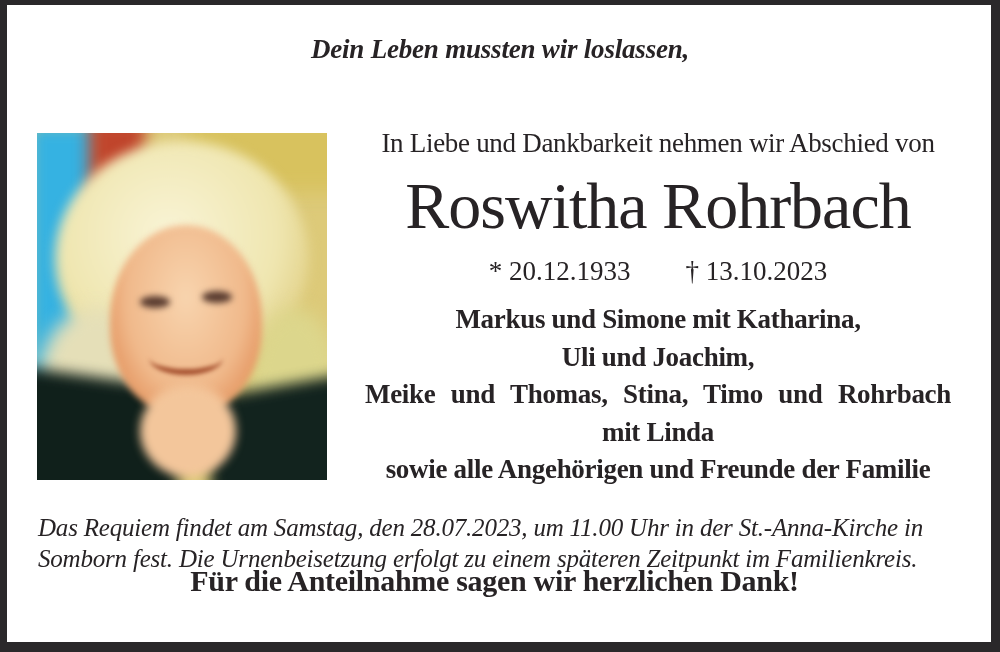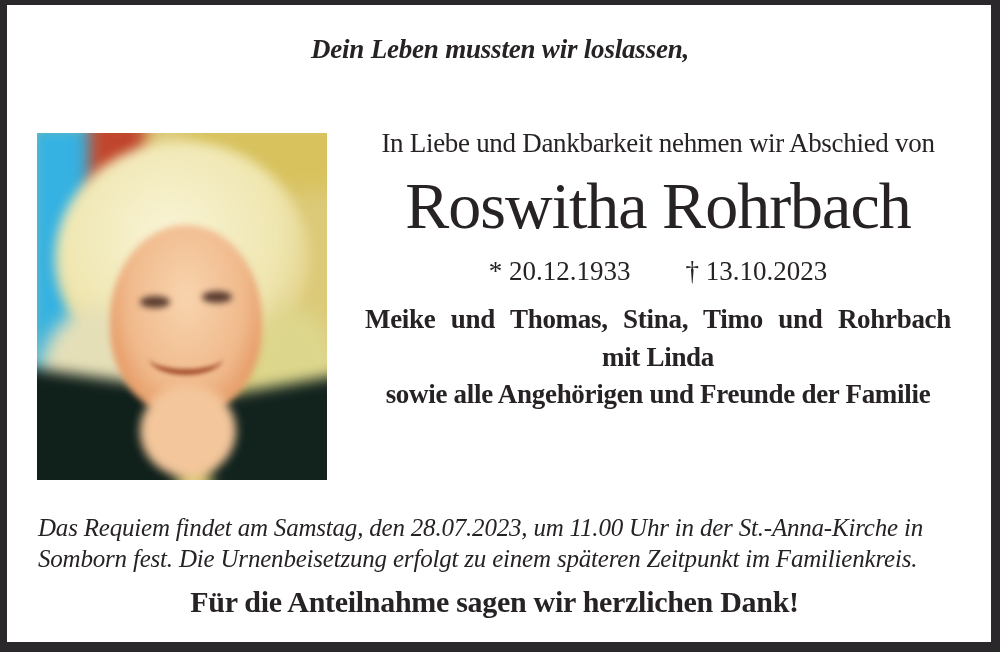--- a/index.html
+++ b/index.html
@@ -115,21 +115,21 @@
     top: 512px;
     width: 924px;
     font-style: italic;
     font-size: 25px;
     line-height: 31px;
     letter-spacing: -0.2px;
   }
   .thanks {
     position: absolute;
     left: 0;
-    top: 585px;
+    top: 564px;
     width: 989px;
     text-align: center;
     font-weight: bold;
     font-size: 30px;
     letter-spacing: -0.3px;
   }
 </style>
 </head>
 <body>
 
@@ -158,20 +158,22 @@
   <div class="col intro">In Liebe und Dankbarkeit nehmen wir Abschied von</div>
 
   <div class="col name">Roswitha Rohrbach</div>
 
   <div class="col dates">
     <span>* 20.12.1933</span>
     <span>† 13.10.2023</span>
   </div>
 
   <div class="col mourners">
+    <div>Markus und Simone mit Katharina,</div>
+    <div>Uli und Joachim,</div>
     <div class="justified">Meike und Thomas, Stina, Timo und Rohrbach</div>
     <div>mit Linda</div>
     <div>sowie alle Angehörigen und Freunde der Familie</div>
   </div>
 
   <div class="funeral">
     <div>Das Requiem findet am Samstag, den 28.07.2023, um 11.00 Uhr in der St.-Anna-Kirche in</div>
     <div>Somborn fest. Die Urnenbeisetzung erfolgt zu einem späteren Zeitpunkt im Familienkreis.</div>
   </div>
 

